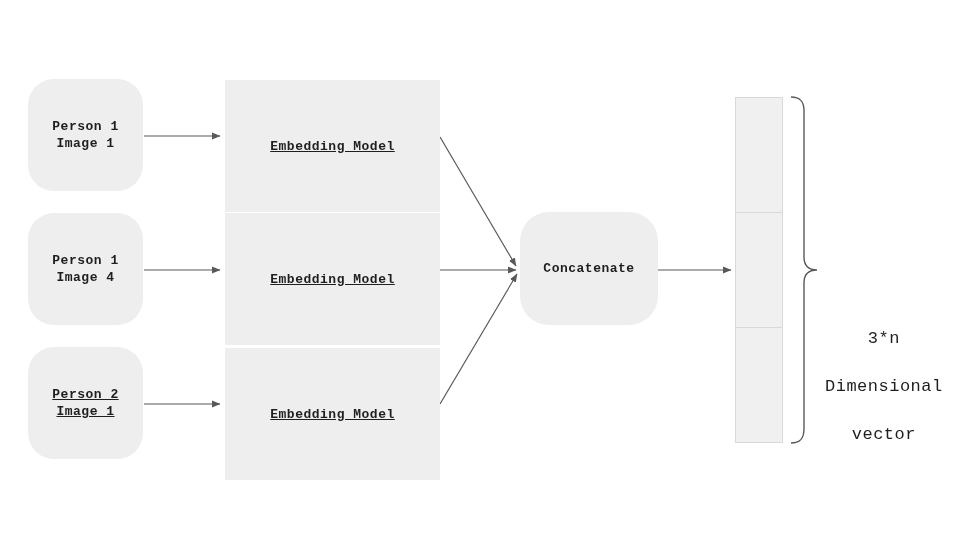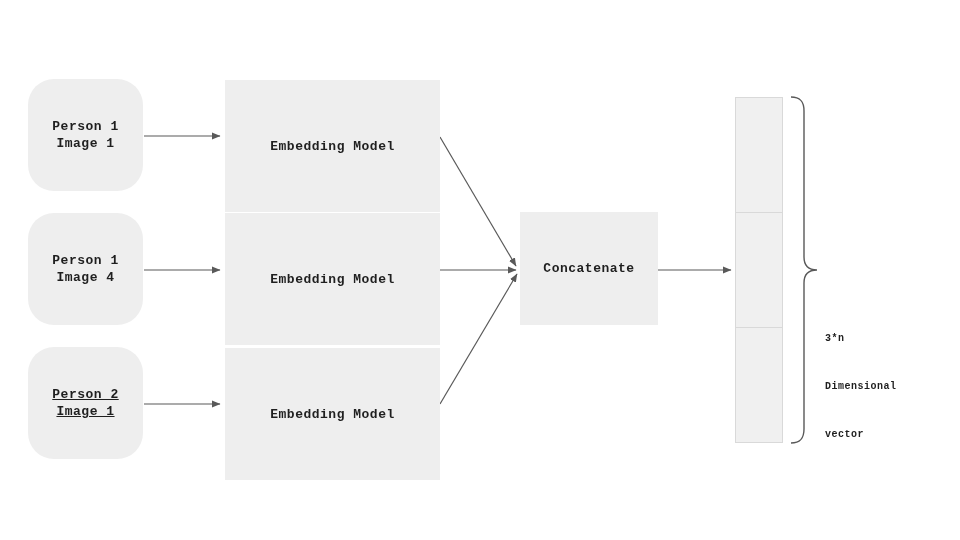--- a/index.html
+++ b/index.html
@@ -22,45 +22,46 @@
     color:#1f1f1f;
     line-height:17px;
     letter-spacing:0.5px;
     text-align:center;
   }
   .rounded{border-radius:26px;}
   .person{left:28px;width:115px;height:112px;}
   .person.p1{top:79px;}
   .person.p2{top:213px;}
   .person.p3{top:347px;text-decoration:underline;}
-  .embed{left:225px;width:215px;height:132px;}
+  .embed{left:225px;width:215px;height:132px;text-decoration:underline;}
   .embed.e1{top:80px;}
   .embed.e2{top:213px;}
   .embed.e3{top:348px;}
-  .concat{left:520px;top:212px;width:138px;height:113px;}
+  .concat{left:520px;top:212px;width:138px;height:113px;border-radius:29px;}
   .vector{
     position:absolute;
     left:735px;top:97px;width:48px;height:346px;
     display:flex;flex-direction:column;
     border:1px solid #d9d9d9;
     box-sizing:border-box;
     background:#f0f0f0;
   }
   .vector .seg{
     flex:1;
     background:#f0f0f0;
     border-bottom:1px solid #d9d9d9;
   }
   .vector .seg:last-child{border-bottom:none;}
   .out-label{
     position:absolute;
     left:825px;top:299px;
-    font-size:10px;font-weight:bold;color:#1f1f1f;
+    font-size:17px;font-weight:normal;color:#1f1f1f;
     line-height:16px;letter-spacing:0.5px;
     white-space:pre;
+    text-align:center;
   }
   svg.overlay{position:absolute;left:0;top:0;pointer-events:none;}
 </style>
 </head>
 <body>
 
 <div class="canvas">
 
   <svg class="overlay" width="960" height="540" viewBox="0 0 960 540">
     <defs>

